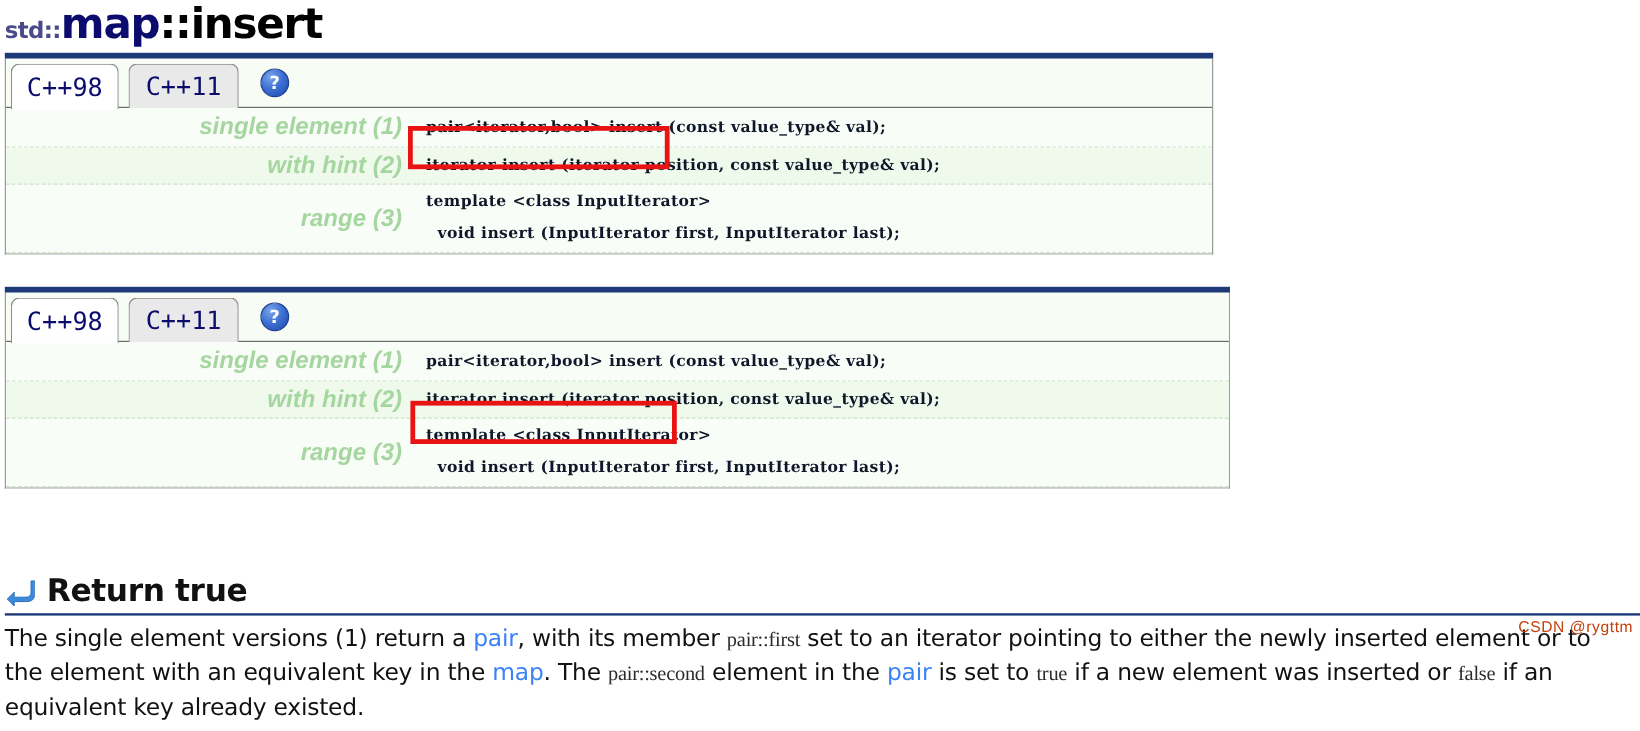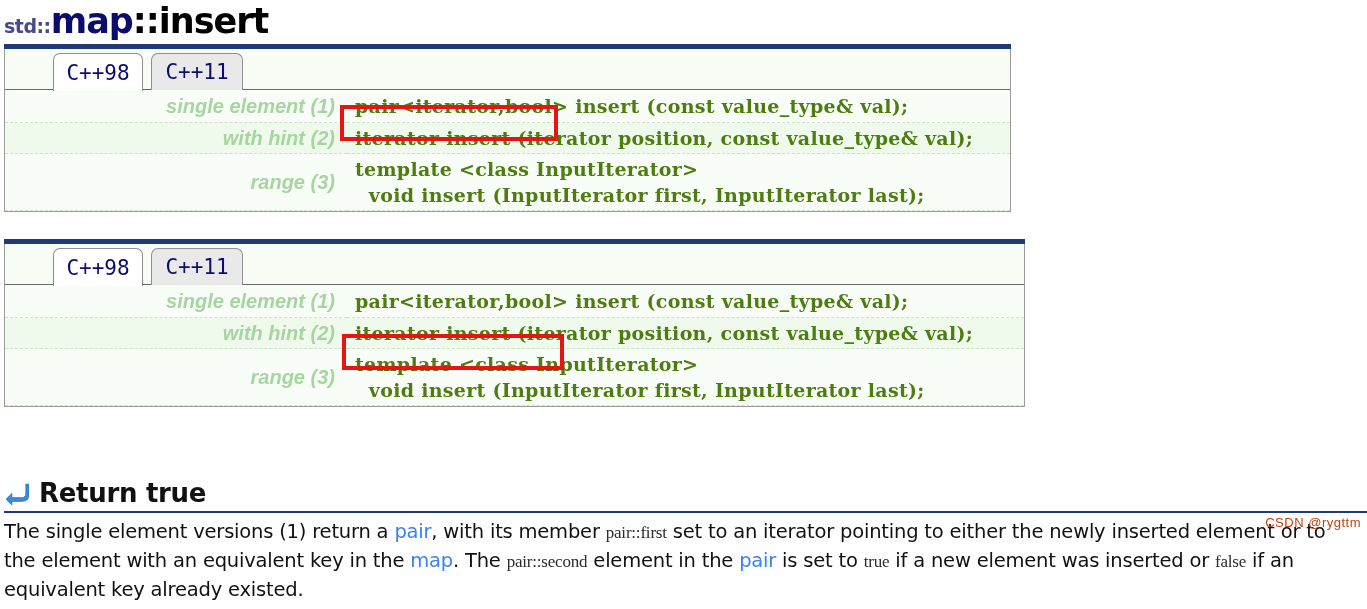--- a/index.html
+++ b/index.html
@@ -81,21 +81,20 @@
     border-bottom: none;
     border-radius: 7px 7px 0 0;
     font-family: "DejaVu Sans Mono", monospace;
     font-size: 21px;
     color: #0c0c6e;
     display: flex;
     align-items: center;
     justify-content: center;
     padding: 0 9px;
     letter-spacing: 0px;
-    margin-left: 44px;
   }
   .tab.active {
     background: #ffffff;
     z-index: 3;
     height: 38px;
   }
   .tab.inactive {
     background: #e9e9e9;
     z-index: 2;
   }
@@ -138,22 +137,22 @@
     text-align: right;
     padding-right: 12px;
     font-family: "Liberation Sans", sans-serif;
     font-style: italic;
     font-size: 20px;
     color: #a6d6a0;
     white-space: nowrap;
   }
   td.code {
     font-family: "DejaVu Serif", serif;
-    font-size: 19px;
-    color: #4d7c0f;
+    font-size: 13px;
+    color: #0f172a;
     white-space: pre;
     letter-spacing: 0.3px;
     padding-left: 8px;
   }
   .r1 td { height: 32px; }
   .r2 td { height: 30px; }
   .r3 td { height: 56px; }
   .code .ln { display: block; line-height: 26px; }
 
   

